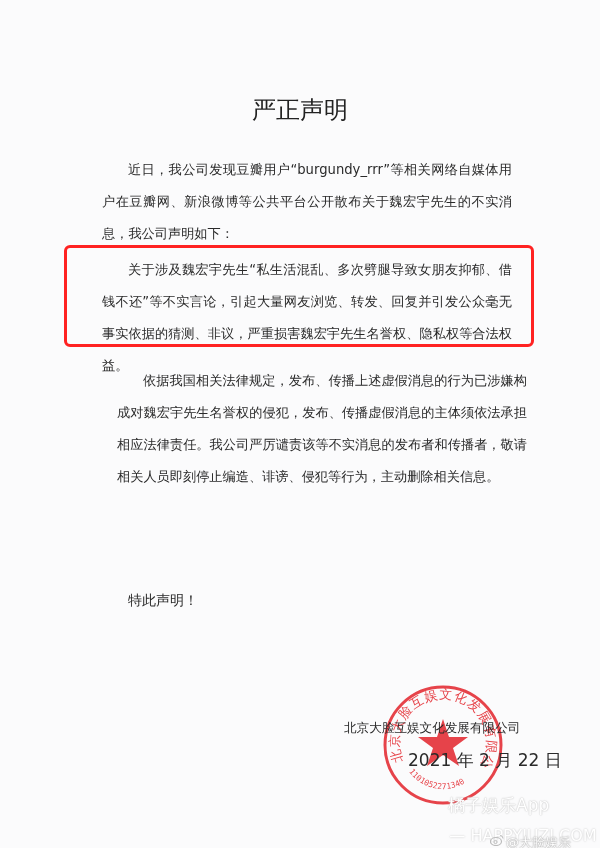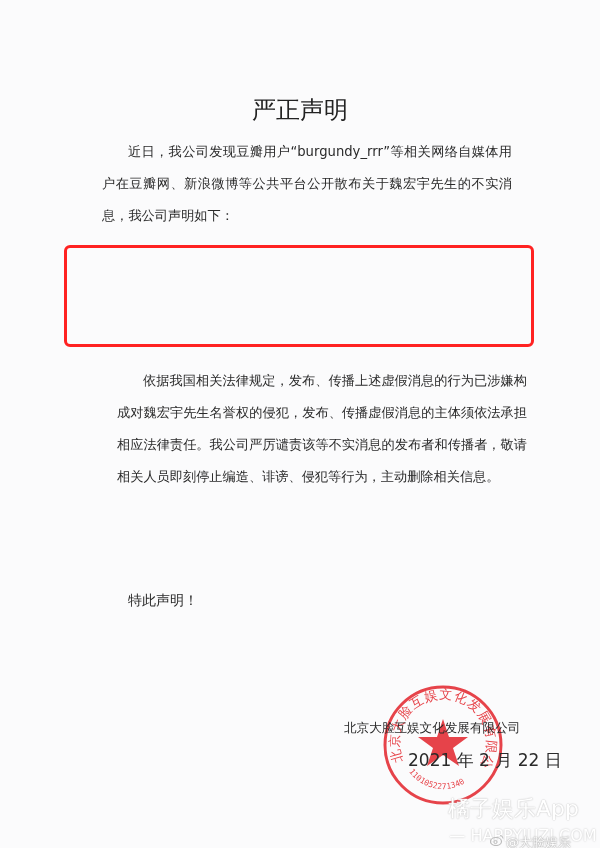--- a/index.html
+++ b/index.html
@@ -13,21 +13,21 @@
   .page { position: absolute; left: 0; top: 0; width: 600px; height: 848px; }
   .title {
     position: absolute; top: 94px; left: 0; width: 600px;
     text-align: center; font-size: 24px; letter-spacing: 0px; color: #222;
   }
   .para {
     position: absolute; left: 102px; width: 410px;
     font-size: 13.2px; line-height: 32px; color: #2a2a2a;
     text-indent: 26px; text-align: justify;
   }
-  .p1 { top: 136px; }
+  .p1 { top: 154px; }
   .p2 { top: 254px; }
   .p3 { top: 352px; left: 104px; width: 410px; }
   .p4 { top: 463px; left: 104px; width: 410px; }
   .closing {
     position: absolute; top: 592px; left: 128px;
     font-size: 14px; color: #2a2a2a;
   }
   .highlight-box {
     position: absolute; left: 64px; top: 245px;
     width: 464px; height: 96px;
@@ -40,21 +40,21 @@
   .date {
     position: absolute; top: 749px; left: 408px;
     font-size: 17px; color: #2a2a2a; z-index: 3;
   }
   .seal {
     position: absolute; left: 381px; top: 683px; width: 124px; height: 124px;
     z-index: 2; opacity: 0.85;
   }
   .watermark-app {
     position: absolute; left: 448px; top: 794px;
-    font-size: 22px; color: #ffffff;
+    font-size: 17px; color: #ffffff;
     text-shadow: 0 0 2px #cfcfcf, 0 0 1px #bbb;
     letter-spacing: 0px; z-index: 4;
   }
   .watermark-url {
     position: absolute; left: 446px; top: 826px;
     font-size: 16px; color: #ffffff;
     text-shadow: 0 0 2px #bdbdbd; z-index: 4; text-align: center;
   }
   .watermark-weibo {
     position: absolute; left: 490px; top: 826px;
@@ -67,20 +67,21 @@
 </head>
 <body>
 
 <div class="page">
 
   <div class="title">严正声明</div>
 
   <p class="para p1" style="margin:0">近日，我公司发现豆瓣用户“burgundy_rrr”等相关网络自媒体用户在豆瓣网、新浪微博等公共平台公开散布关于魏宏宇先生的不实消息，我公司声明如下：</p>
 
   <div class="highlight-box"></div>
+  <p class="para p2" style="margin:0">关于涉及魏宏宇先生“私生活混乱、多次劈腿导致女朋友抑郁、借钱不还”等不实言论，引起大量网友浏览、转发、回复并引发公众毫无事实依据的猜测、非议，严重损害魏宏宇先生名誉权、隐私权等合法权益。</p>
 
   <p class="para p3" style="margin:13px">依据我国相关法律规定，发布、传播上述虚假消息的行为已涉嫌构成对魏宏宇先生名誉权的侵犯，发布、传播虚假消息的主体须依法承担相应法律责任。我公司严厉谴责该等不实消息的发布者和传播者，敬请相关人员即刻停止编造、诽谤、侵犯等行为，主动删除相关信息。</p>
 
 
   <div class="closing">特此声明！</div>
 
   <svg class="seal" viewBox="0 0 124 124">
     <defs>
       <path id="sealArc" d="M 22 78 A 44 44 0 1 1 102 78"></path>
       <path id="numArc" d="M 24 82 A 42 42 0 0 0 100 82"></path>

